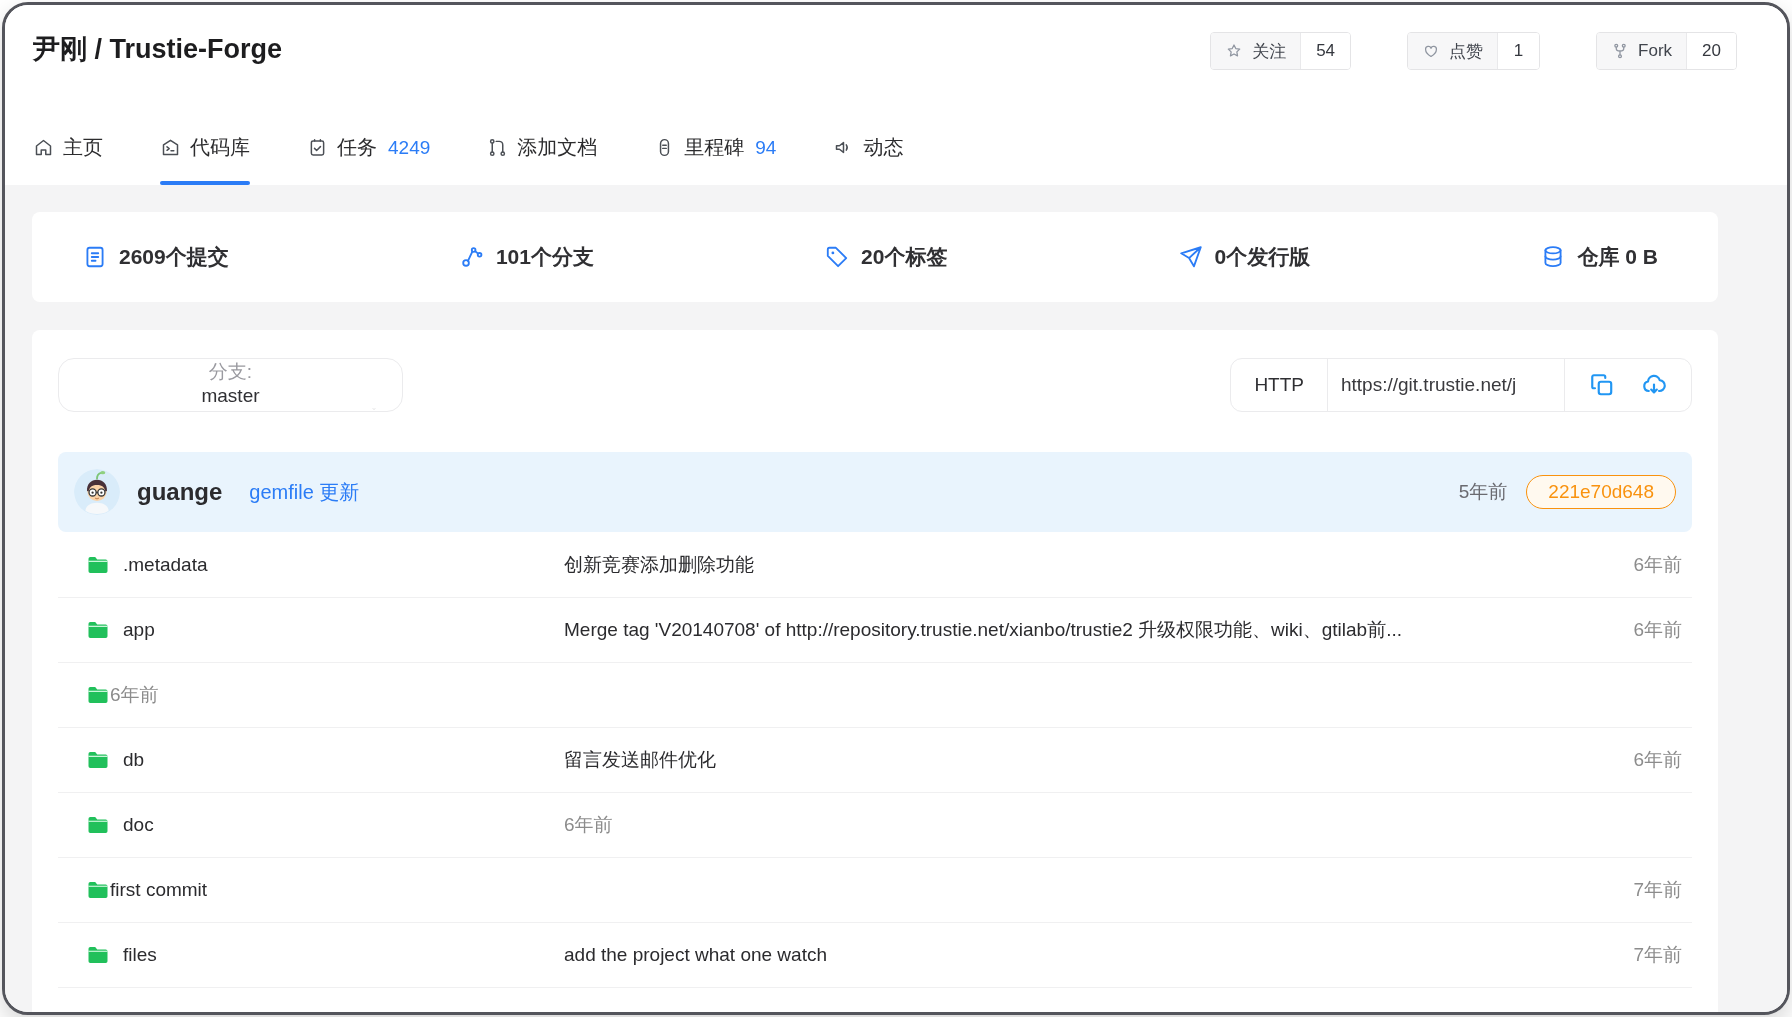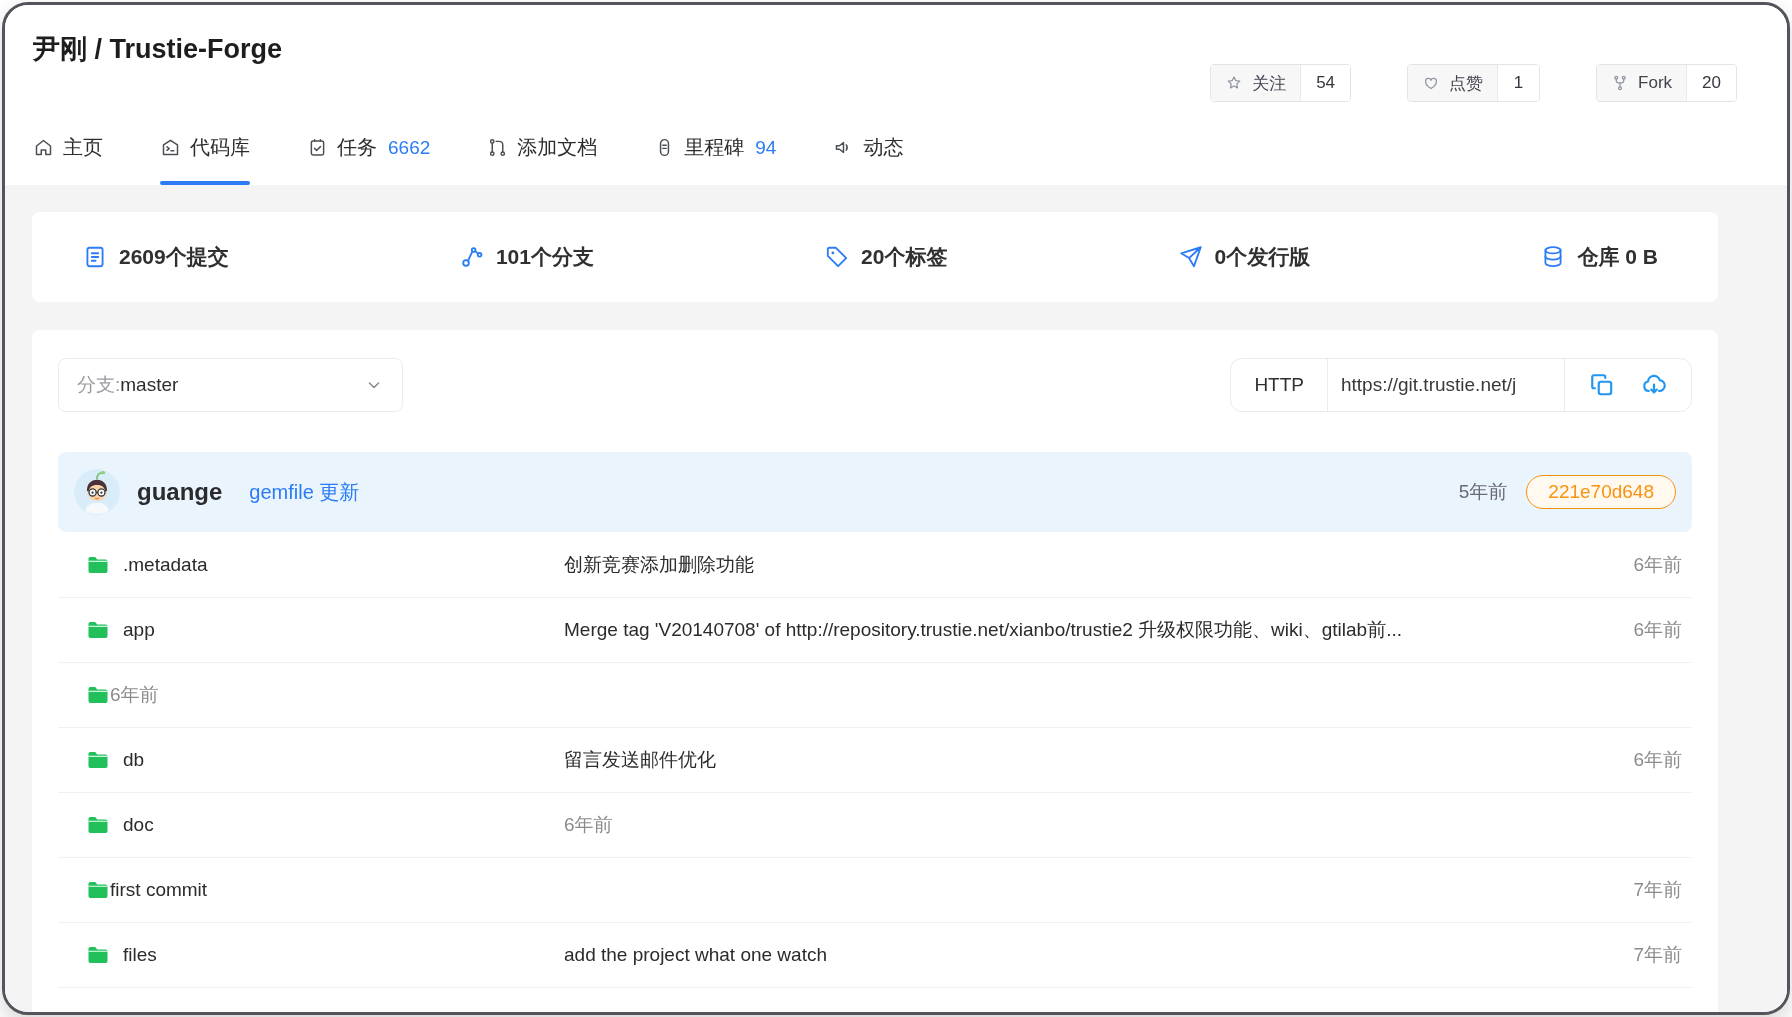--- a/index.html
+++ b/index.html
@@ -6,40 +6,40 @@
   html,body { width:1792px; height:1017px; background:#fff; font-family:"Liberation Sans","DejaVu Sans",sans-serif; }
   .frame { position:absolute; left:2px; top:2px; width:1788px; height:1013px; background:#fff;
            border:3px solid #54555c; border-radius:26px; overflow:hidden;
            box-shadow:0 10px 24px rgba(0,0,0,.16); }
   svg.ic { display:block; fill:none; stroke:currentColor; stroke-width:1.7; stroke-linecap:round; stroke-linejoin:round; }
 
   
   .header { position:absolute; top:0; left:0; right:0; height:180px; background:#fff; }
   .title { position:absolute; left:28px; top:26px; font-size:27px; font-weight:600; color:#1d1d1f; }
   .actions { position:absolute; top:27px; right:50px; display:flex; gap:56px; }
-  .act-btn { display:flex; align-items:stretch; height:38px; border:1px solid #e4e4e6; border-radius:4px; overflow:hidden; background:#fff; cursor:pointer;margin-top:32px; }
+  .act-btn { display:flex; align-items:stretch; height:38px; border:1px solid #e4e4e6; border-radius:4px; overflow:hidden; background:#fff; cursor:pointer; }
   .act-left { display:flex; align-items:center; gap:9px; padding:0 14px; background:#f7f7f8; color:#41454d; font-size:17px; }
   .act-left svg { width:18px; height:18px; color:#9096a1; }
   .act-count { display:flex; align-items:center; justify-content:center; padding:0 15px; min-width:42px; background:#fff; border-left:1px solid #e9e9eb; color:#35383f; font-size:17px; }
   .tabs { position:absolute; left:28px; top:105px; height:75px; display:flex; gap:57px; align-items:center; }
   .tab { position:relative; height:75px; display:flex; align-items:center; gap:9px; font-size:20px; color:#2c2c2e; cursor:pointer; }
   .tab svg { width:21px; height:21px; color:#4b4f55; }
   .tab-count { color:var(--accent,#2b7cf6); font-size:19px; margin-left:2px; }
   .tab.active::after { content:""; position:absolute; left:0; right:0; bottom:0; height:4px; border-radius:2px; background:var(--accent,#2b7cf6); }
 
   
   .page { position:absolute; top:180px; left:0; right:0; bottom:0; background:var(--page-bg,#f4f4f5); }
   .stats-card { position:absolute; left:27px; top:27px; width:1686px; height:90px; background:#fff; border-radius:8px;
                 display:flex; align-items:center; justify-content:space-between; padding:0 60px 0 50px; }
   .stat { display:flex; align-items:center; gap:11px; font-size:21px; font-weight:600; color:#303033; cursor:pointer; }
   .stat svg { width:26px; height:26px; color:var(--accent,#2b7cf6); }
 
   .main-card { position:absolute; left:27px; top:145px; width:1686px; height:700px; background:#fff; border-radius:8px; padding:28px 26px 0 26px; }
   .toolbar { display:flex; justify-content:space-between; align-items:center; }
-  .branch-select { width:345px; height:54px; border:1px solid #ebebed; border-radius:8px; display:flex; align-items:center; padding:0 18px; font-size:19px; cursor:pointer; }
+  .branch-select { width:345px; height:54px; border:1px solid #ebebed; border-radius:16px; display:flex; align-items:center; padding:0 18px; font-size:19px; cursor:pointer;flex-direction:column; }
   .bs-label { color:#9a9aa0; }
   .bs-value { color:#2f2f33; margin-left:0; }
   .branch-select svg { width:20px; height:20px; color:#85858c; margin-left:auto; }
   .clone-group { display:flex; align-items:stretch; height:54px; border:1px solid #ebebed; border-radius:12px; overflow:hidden; }
   .clone-proto { display:flex; align-items:center; padding:0 23px; font-size:19px; color:#2f2f33; border-right:1px solid #ebebed; cursor:pointer; }
   .clone-url { display:flex; align-items:center; width:237px; padding:0 13px; font-size:19px; color:#3a3a3e; white-space:nowrap; overflow:hidden; border-right:1px solid #ebebed; cursor:text; }
   .clone-icons { display:flex; align-items:center; gap:26px; padding:0 24px; }
   .clone-icons svg { width:26px; height:26px; color:#2196f3; cursor:pointer; }
 
   
@@ -119,21 +119,21 @@
           </svg>
         <span>代码库</span>
       </div>
       <div class="tab">
         <svg class="ic" viewBox="0 0 24 24">
             <rect x="5" y="4.5" width="14" height="16" rx="2"></rect>
             <path d="M8.7 4.5V3M15.3 4.5V3"></path>
             <path d="M8.6 13l2.4 2.4 4.4-4.4"></path>
           </svg>
         <span>任务</span>
-        <span class="tab-count">6662</span>
+        <span class="tab-count">4249</span>
       </div>
       <div class="tab">
         <svg class="ic" viewBox="0 0 24 24">
             <circle cx="6" cy="5" r="1.9"></circle>
             <circle cx="6" cy="19" r="1.9"></circle>
             <circle cx="18" cy="19" r="1.9"></circle>
             <path d="M6 7v10M10.5 5H14a4 4 0 0 1 4 4v8"></path>
           </svg>
         <span>添加文档</span>
       </div>

